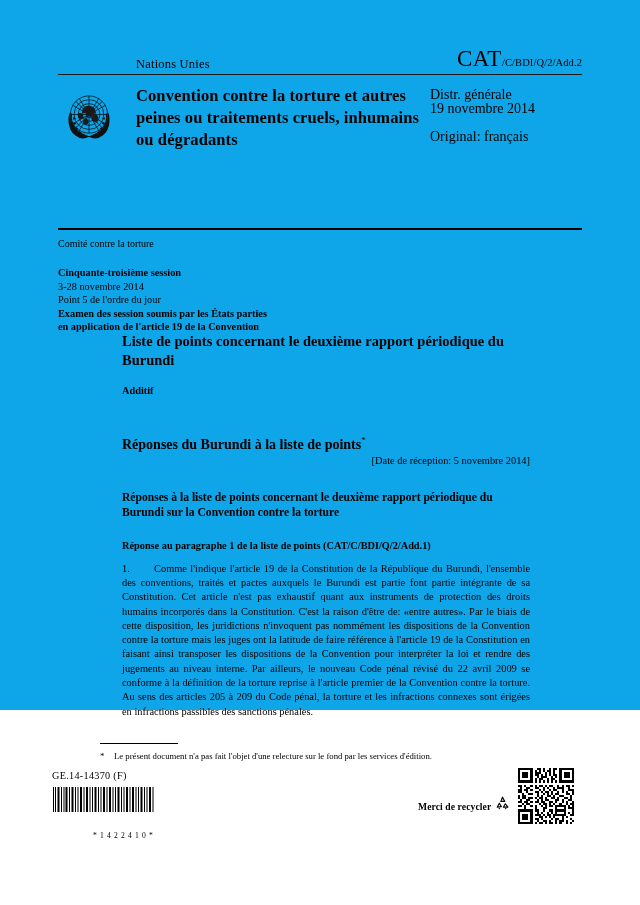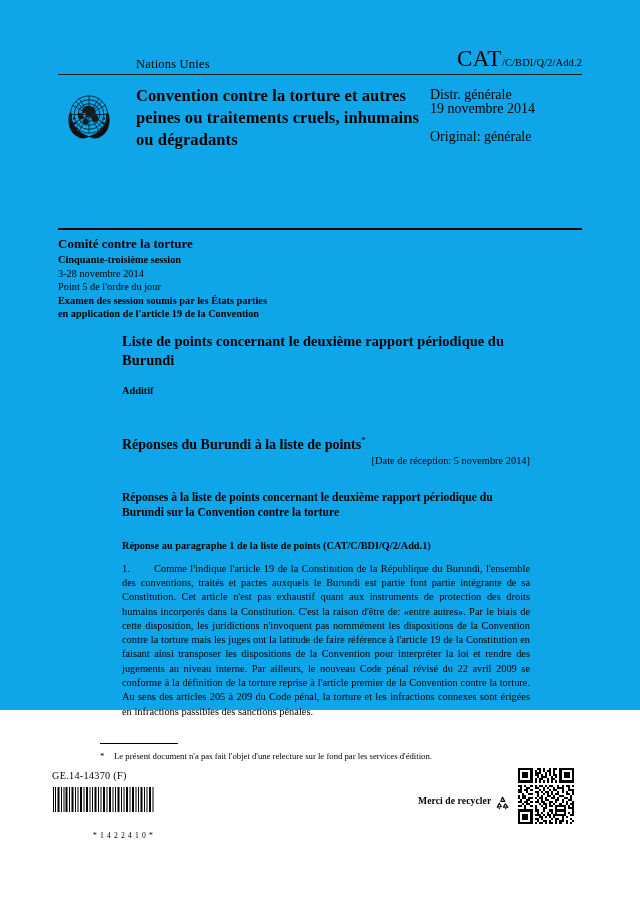--- a/index.html
+++ b/index.html
@@ -105,24 +105,24 @@
   
   .committee {
     position: absolute;
     left: 58px;
     top: 235px;
     width: 524px;
     font-size: 10.4px;
     line-height: 13.4px;
   }
   .committee .c-main {
-    font-weight: bold;
-    font-size: 13px;
+    font-weight: normal;
+    font-size: 10px;
     line-height: 17px;
-    margin-bottom: 1px;
+    margin-bottom: 14px;
   }
   .committee .c-bold {
     font-weight: bold;
     font-size: 10.3px;
     line-height: 13.6px;
   }
   .committee .c-reg {
     font-weight: normal;
     font-size: 10.3px;
     line-height: 13.6px;
@@ -233,21 +233,21 @@
     text-align: right;
     margin-top: 19px;
     padding-left: 2px;
   }
 
   .recycle-block {
     position: absolute;
     left: 418px;
     top: 795px;
     display: flex;
-    align-items: flex-start;
+    align-items: flex-end;
   }
   .recycle-text {
     font-size: 9.6px;
     font-weight: bold;
     letter-spacing: 0.1px;
     white-space: nowrap;
   }
   .recycle-icon {
     width: 17px;
     height: 17px;
@@ -326,21 +326,21 @@
           </g>
         </svg>
       </div>
 
       <div class="conv-title">Convention contre la torture et autres peines ou traitements cruels, inhumains ou dégradants</div>
 
       <div class="distr-block">
         <div>Distr. générale</div>
         <div>19 novembre 2014</div>
         <div class="distr-gap"></div>
-        <div>Original: générale</div>
+        <div>Original: français</div>
       </div>
     </div>
   </div>
 
   <div class="rule-thick"></div>
 
   <div class="committee">
     <div class="c-main">Comité contre la torture</div>
     <div class="c-bold">Cinquante-troisième session</div>
     <div class="c-reg">3-28 novembre 2014</div>

